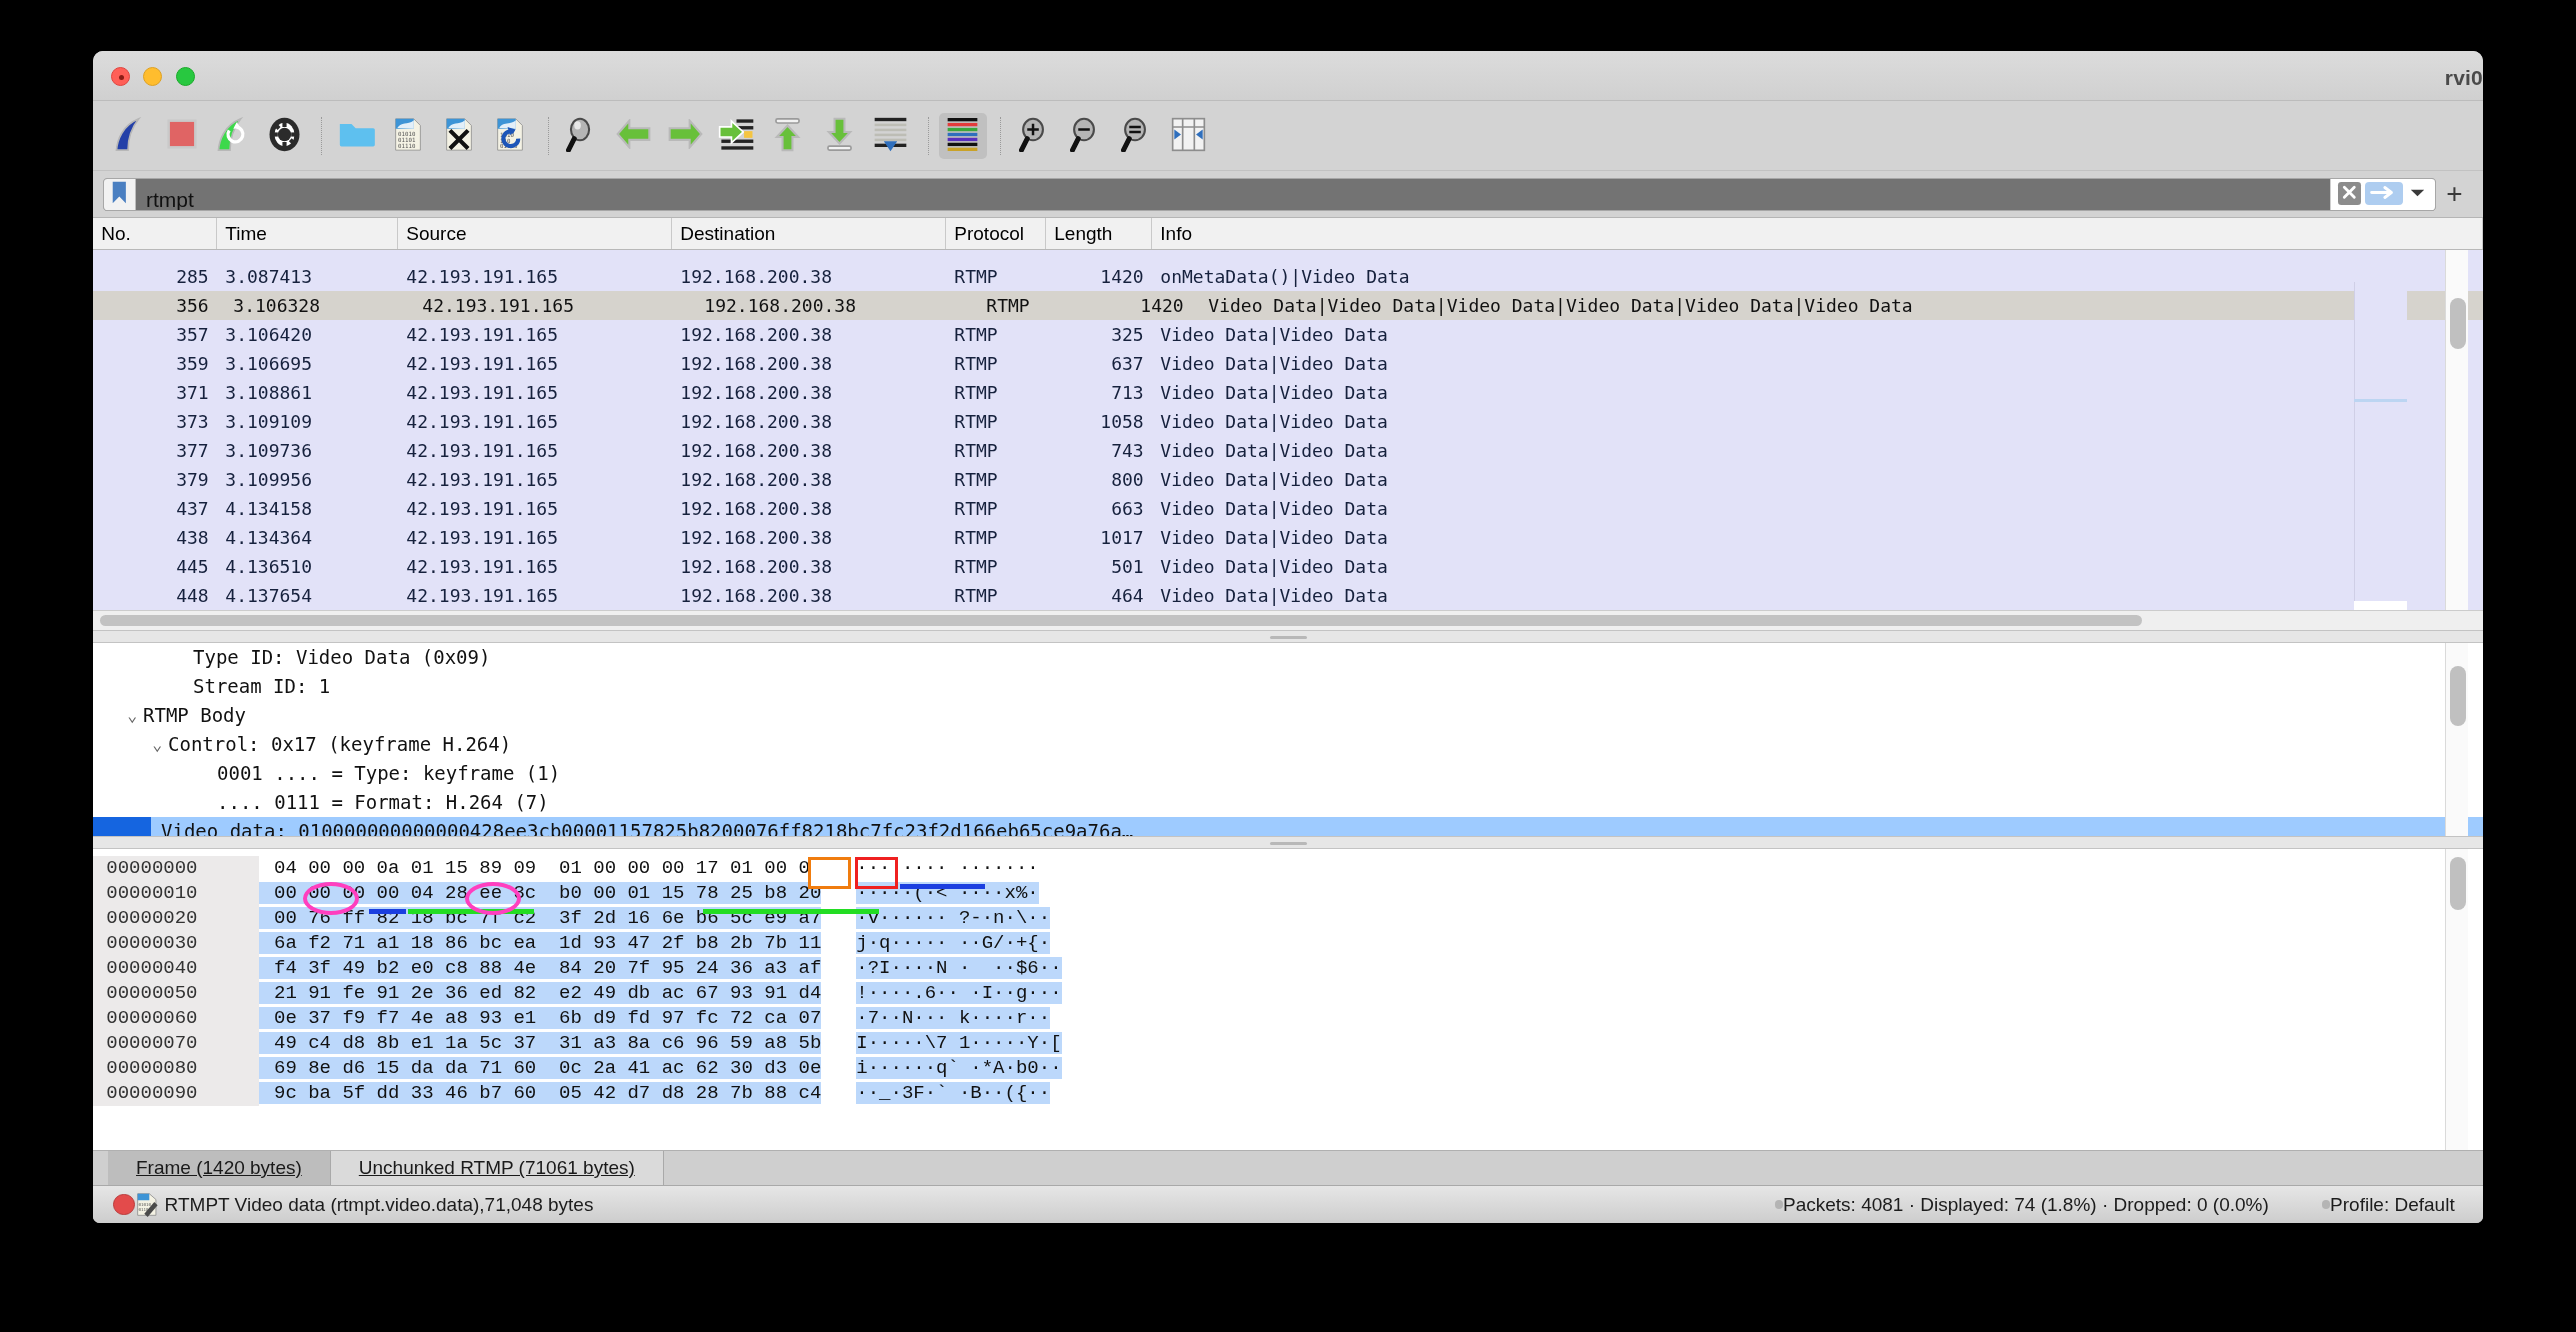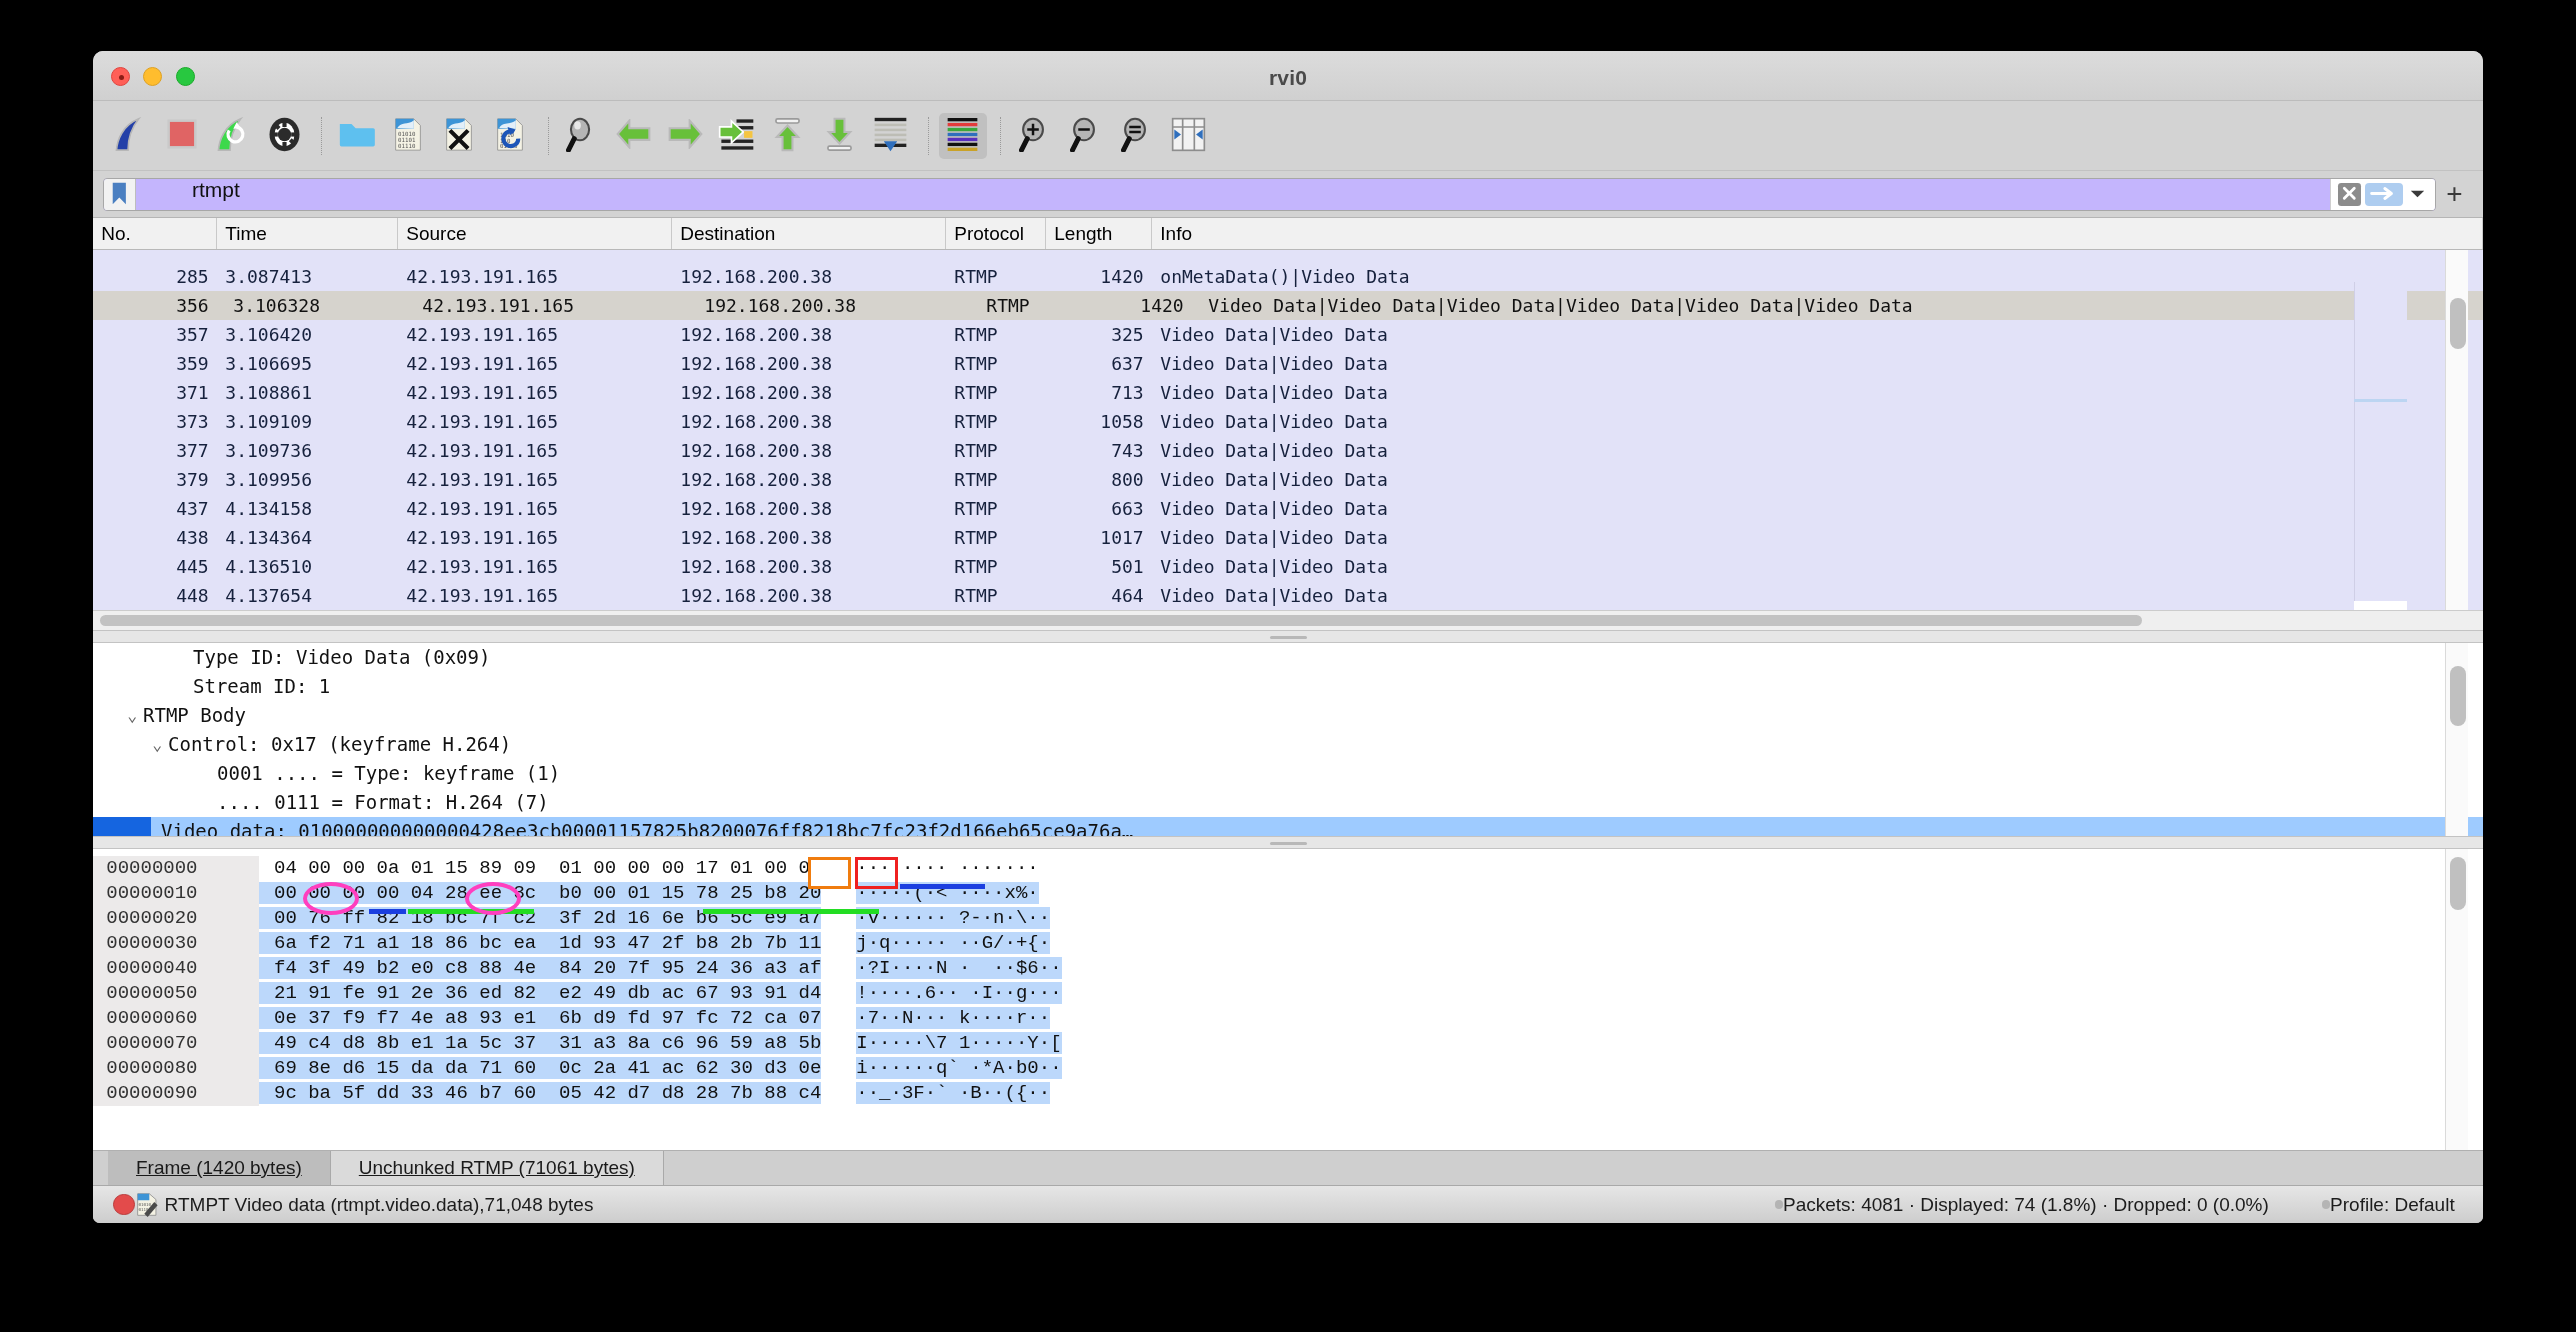--- a/index.html
+++ b/index.html
@@ -34,21 +34,21 @@
   .light { width: 19px; height: 19px; border-radius: 50%; position: relative; }
   .light.red    { background: #ff5f57; border: 0.8px solid #e0443e; }
   .light.yellow { background: #ffbd2e; border: 0.8px solid #dea123; }
   .light.green  { background: #28c840; border: 0.8px solid #1aab29; }
   .light.red::after {
     content:""; position:absolute; left:6.6px; top:6.6px; width:5px; height:5px;
     border-radius:50%; background:#8c1d16;
   }
   #window-title {
     position: absolute; left: 0; right: 0; top: 15px;
-    text-align: center; font-size: 21px; color: #4a4a4a; font-weight: bold;
+    text-align: right; font-size: 21px; color: #4a4a4a; font-weight: bold;
     letter-spacing: 0.2px;
   }
 
   
   #toolbar {
     height: 70px; flex: 0 0 70px;
     background: #d3d3d3;
     display: flex; align-items: center;
     padding-left: 13.3px;
     border-bottom: 0.8px solid #c2c2c2;
@@ -67,27 +67,26 @@
 
   
   #filterbar {
     height: 46px; flex: 0 0 46px;
     background: #d3d3d3;
     display: flex; align-items: center;
     padding: 0 10px;
   }
   #filter-field {
     flex: 1 1 auto; height: 33px;
-    background: #c4b5fd;
+    background: #737373;
     border: 0.8px solid #a7a7a7;
     border-radius: 4.1px;
-    display: flex; align-items: flex-start;
+    display: flex; align-items: flex-end;
     overflow: hidden;
     position: relative;
-    gap: 46px;
   }
   #bookmark-wrap {
     width: 32px; height: 32px; flex: 0 0 32px;
     background: #f2f2f2;
     border-right: 0.8px solid #bdbdbd;
     display: flex; align-items: center; justify-content: center;
   }
   #filter-value {
     flex: 1 1 auto; padding-left: 10px;
     font-family: "Liberation Sans", sans-serif;

